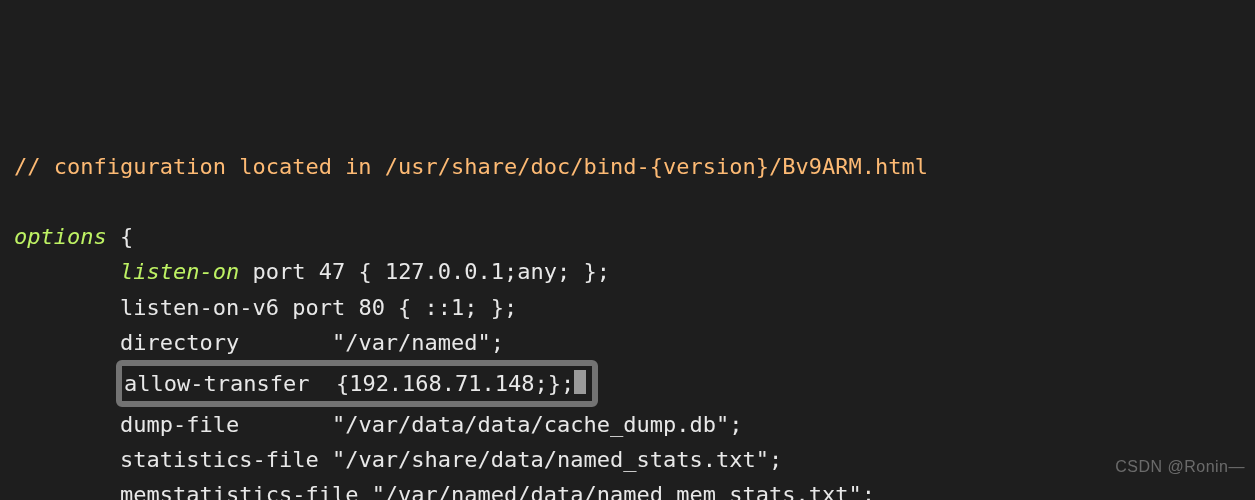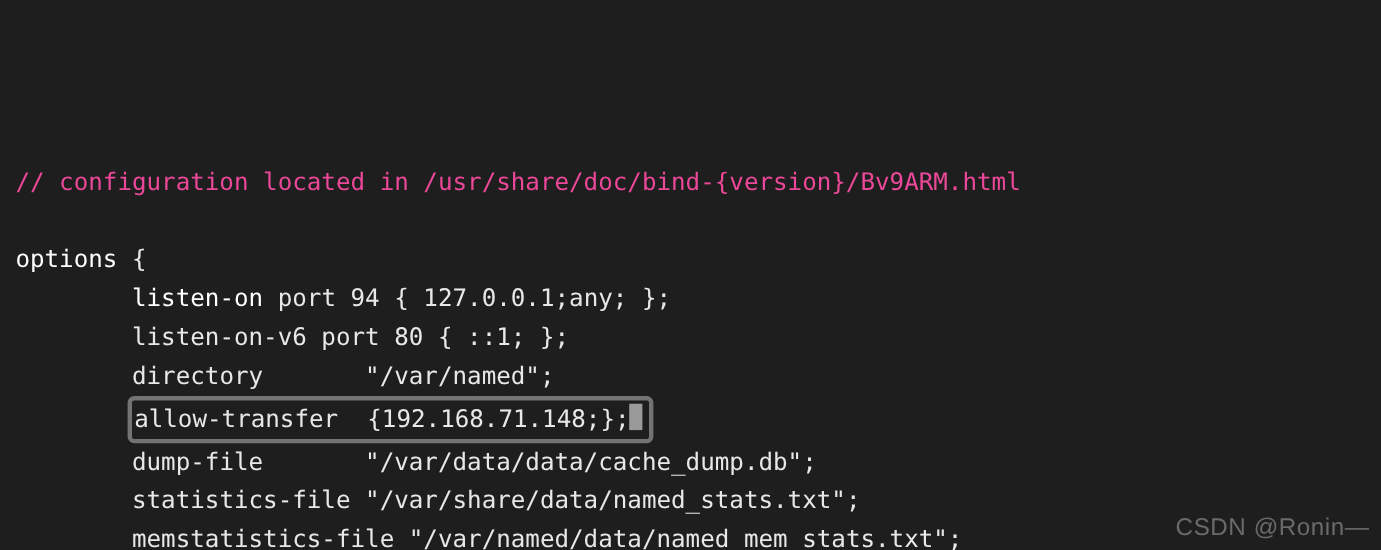--- a/index.html
+++ b/index.html
@@ -9,56 +9,56 @@
       font-size: 22px;
       line-height: 1.6;
       color: #e8e8e8;
       padding: 8px 14px;
       width: 1255px;
       height: 500px;
       overflow: hidden;
       position: relative;
       white-space: pre;
     }
-    .comment { color: #ec4899; }
-    .keyword { color: #ffffff; }
+    .comment { color: #fdba74; }
+    .keyword { color: #bef264; font-style: italic; }
     .plain { color: #e8e8e8; }
     .highlight-box {
       display: inline-block;
-      border: 4px solid #737373;
+      border: 6px solid #737373;
       border-radius: 6px;
       padding: 0 6px 0 2px;
       margin-left: -4px;
     }
     .cursor {
       display: inline-block;
       width: 12px;
       height: 24px;
       background: #9a9a9a;
       vertical-align: -3px;
     }
     .watermark {
       position: absolute;
       right: 10px;
-      bottom: 4px;
+      bottom: 20px;
       color: rgba(200,200,200,0.45);
       font-family: sans-serif;
-      font-size: 22px;
+      font-size: 16px;
       letter-spacing: 0.5px;
     }
   </style>
 </head>
 <body>
 
 
 
 <div><span class="comment">// configuration located in /usr/share/doc/bind-{version}/Bv9ARM.html</span>
 
 <span class="keyword">options</span><span class="plain"> {</span>
-<span class="plain">        </span><span class="keyword">listen-on</span><span class="plain"> port 94 { 127.0.0.1;any; };</span>
+<span class="plain">        </span><span class="keyword">listen-on</span><span class="plain"> port 47 { 127.0.0.1;any; };</span>
 <span class="plain">        </span><span class="plain">listen-on-v6 port 80 { ::1; };</span>
 <span class="plain">        </span><span class="plain">directory       "/var/named";</span>
 <span class="plain">        </span><span class="highlight-box"><span class="plain">allow-transfer  {192.168.71.148;};</span><span class="cursor"></span></span>
 <span class="plain">        </span><span class="plain">dump-file       "/var/data/data/cache_dump.db";</span>
 <span class="plain">        </span><span class="plain">statistics-file "/var/share/data/named_stats.txt";</span>
 <span class="plain">        </span><span class="plain">memstatistics-file "/var/named/data/named_mem_stats.txt";</span>
 
 
 
 

